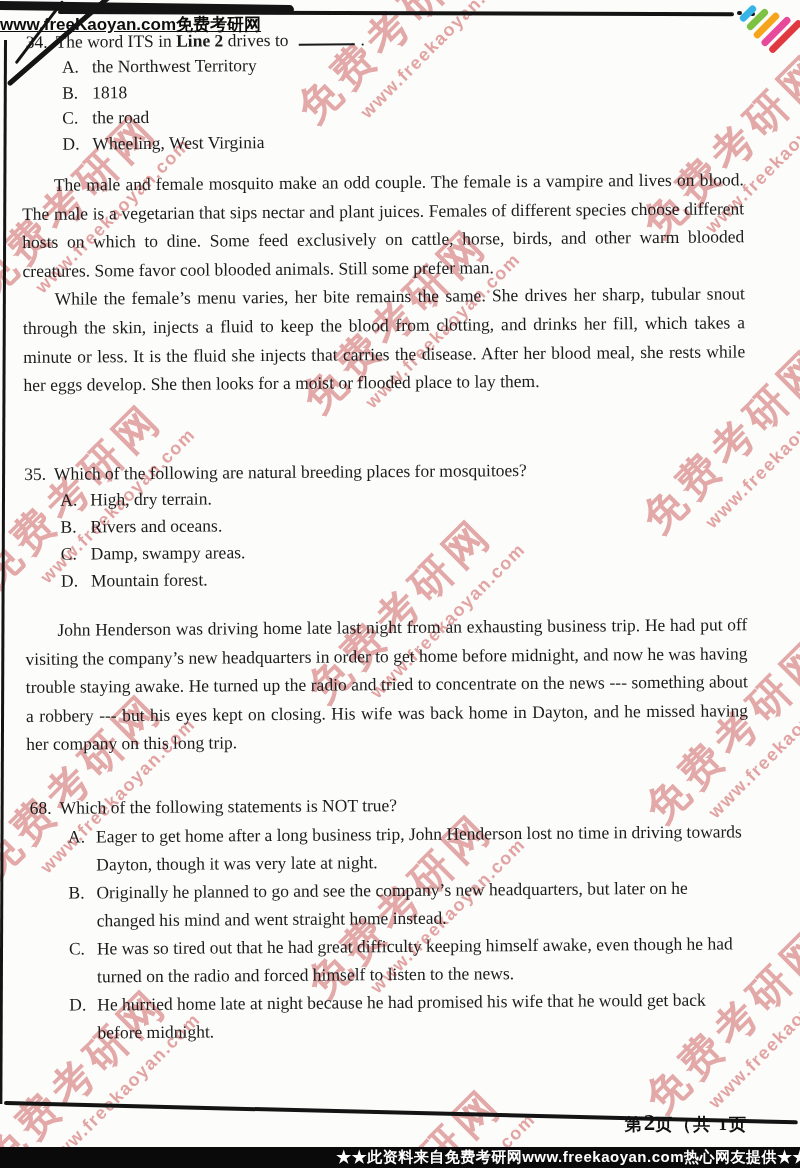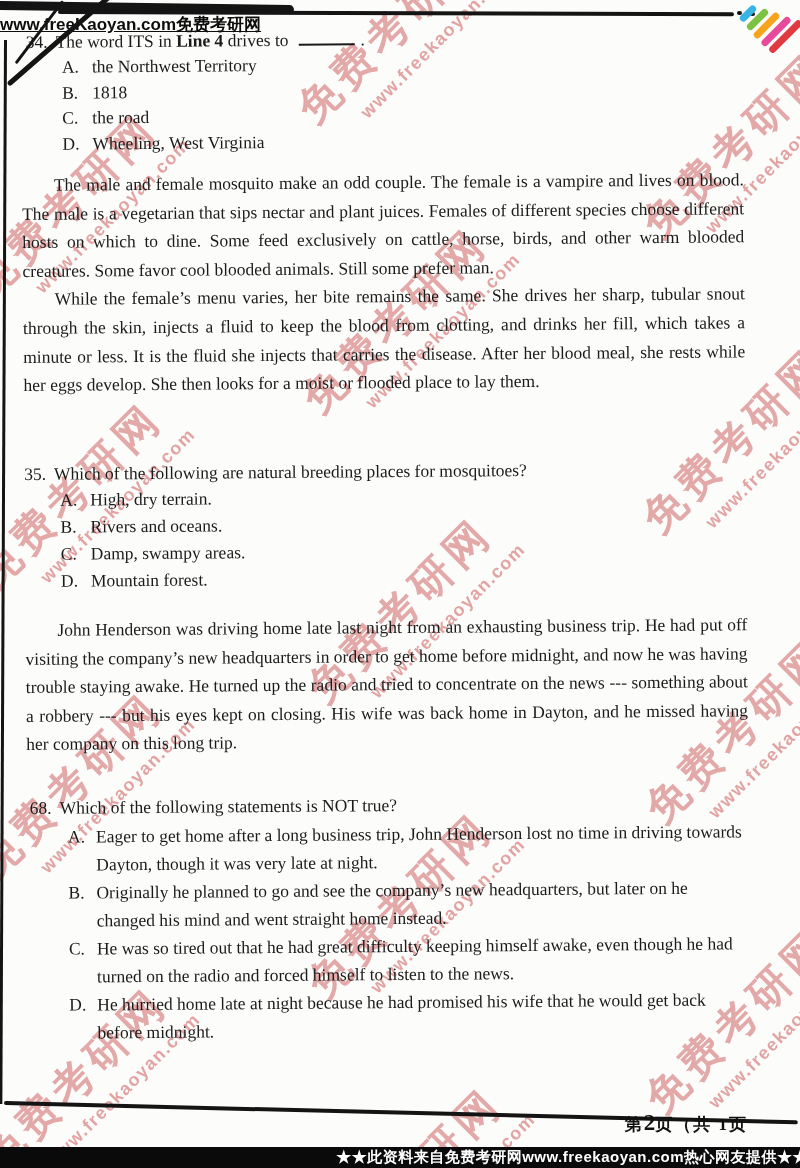--- a/index.html
+++ b/index.html
@@ -153,21 +153,21 @@
     <span class="stripe" style="background: rgb(125, 194, 66);"></span>
     <span class="stripe" style="background: rgb(247, 164, 29);"></span>
     <span class="stripe" style="background: rgb(232, 74, 155);"></span>
     <span class="stripe" style="background: rgb(224, 57, 63);"></span>
   </div>
 
   <div class="doc">
 
     <div class="question" id="q34">
       <div class="q-stem">
-        <span class="q-num">34.</span><span>The word ITS in </span><b>Line 4</b><span> drives to</span><span class="blank"></span><span>.</span>
+        <span class="q-num">34.</span><span>The word ITS in </span><b>Line 2</b><span> drives to</span><span class="blank"></span><span>.</span>
       </div>
       <div class="opt">
         <span class="opt-label">A.</span>
         <span class="opt-text">the Northwest Territory</span>
       </div>
       <div class="opt">
         <span class="opt-label">B.</span>
         <span class="opt-text">1818</span>
       </div>
       <div class="opt">

